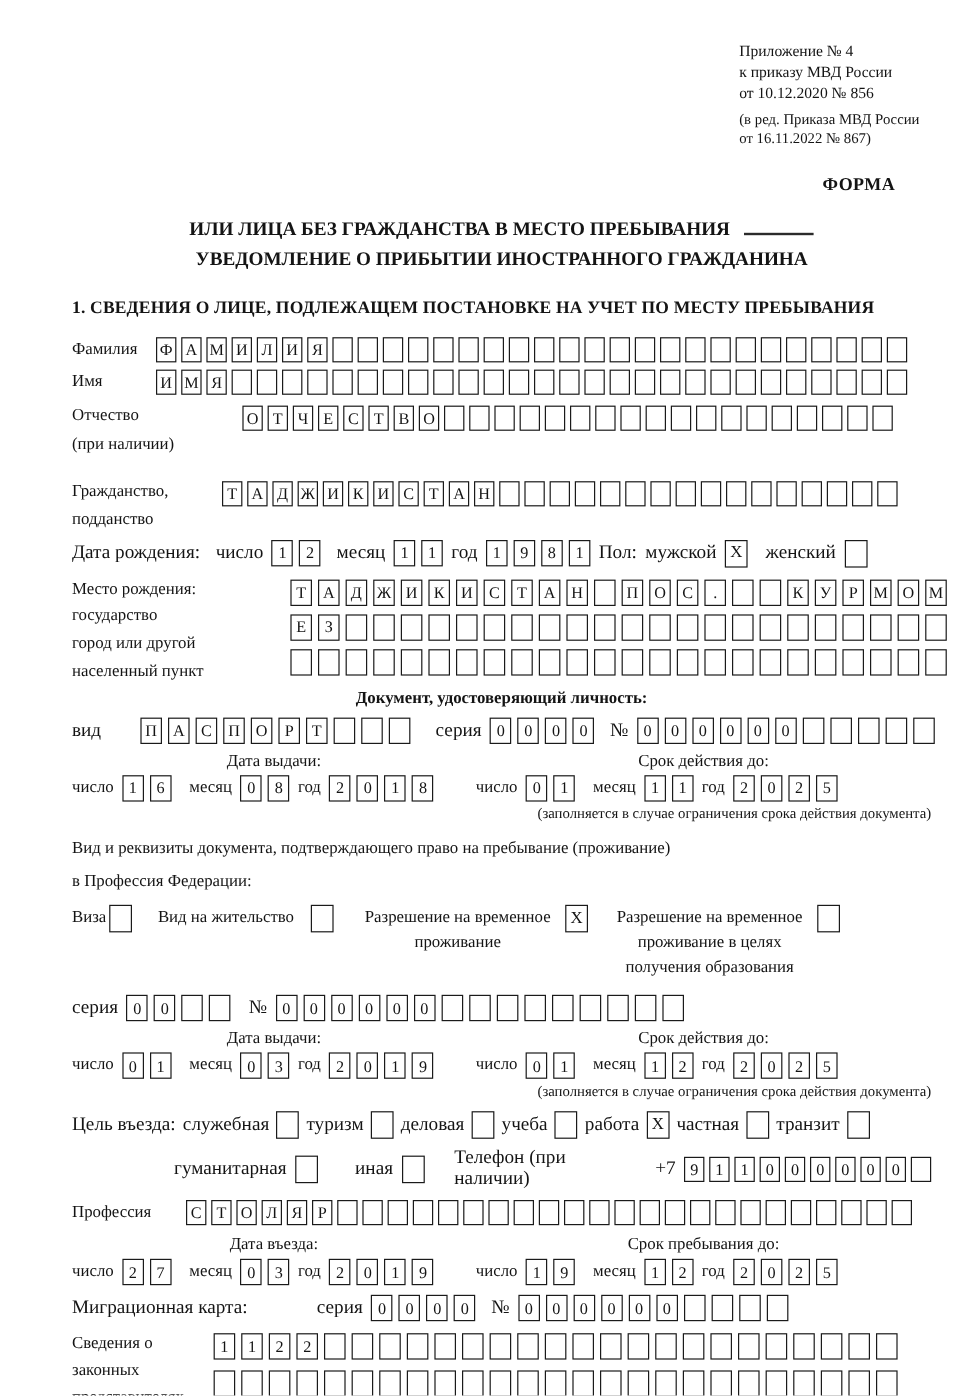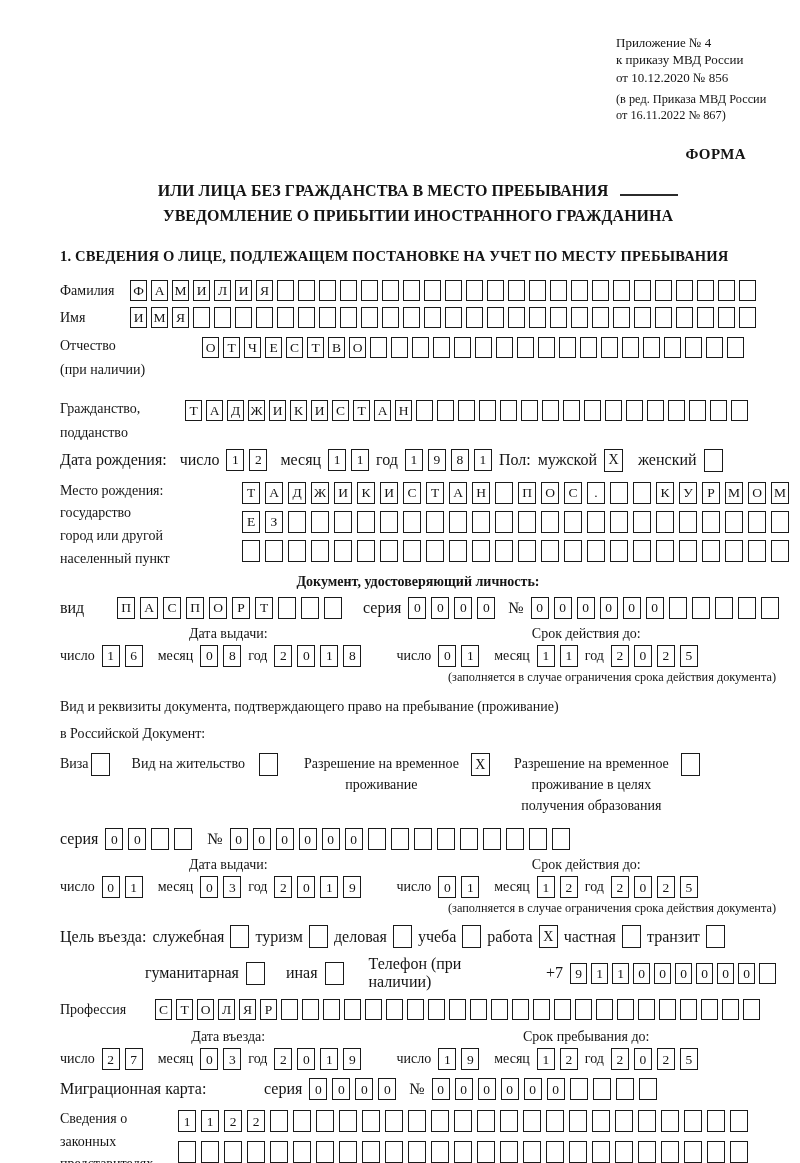--- a/index.html
+++ b/index.html
@@ -415,21 +415,21 @@
             <span class="cell">0</span>
             <span class="cell">2</span>
             <span class="cell">5</span>
           </span>
       </div>
     </div>
   </div>
   <div class="note">(заполняется в случае ограничения срока действия документа)</div>
 
   <div class="intro">Вид и реквизиты документа, подтверждающего право на пребывание (проживание)</div>
-  <div class="intro">в Российской Документ:</div>
+  <div class="intro">в Профессия Федерации:</div>
 
   <div class="opts">
     <span class="opt">
       <span class="opt-label">Виза</span>
       <span class="chk" style="margin-left:2px;"></span>
     </span>
     <span class="opt" style="margin-left:22px;">
       <span class="opt-label">Вид на жительство</span>
       <span class="chk" style="margin-left:14px;"></span>
     </span>
@@ -540,21 +540,21 @@
     <span class="chk">X</span>
     <span>частная</span>
     <span class="chk"></span>
     <span>транзит</span>
     <span class="chk"></span>
   </div>
 
   <div class="drow" style="margin-left:85px;margin-bottom:8px;">
     <span>гуманитарная</span>
     <span class="chk"></span>
-    <span style="margin-left:14px;">иная</span>
+    <span style="margin-left:24px;">иная</span>
     <span class="chk"></span>
     <span style="margin-left:18px;">Телефон (при наличии)</span>
     <span style="margin-left:12px;">+7</span>
     <span class="cells">
         <span class="cell">9</span>
         <span class="cell">1</span>
         <span class="cell">1</span>
         <span class="cell">0</span>
         <span class="cell">0</span>
         <span class="cell">0</span>

